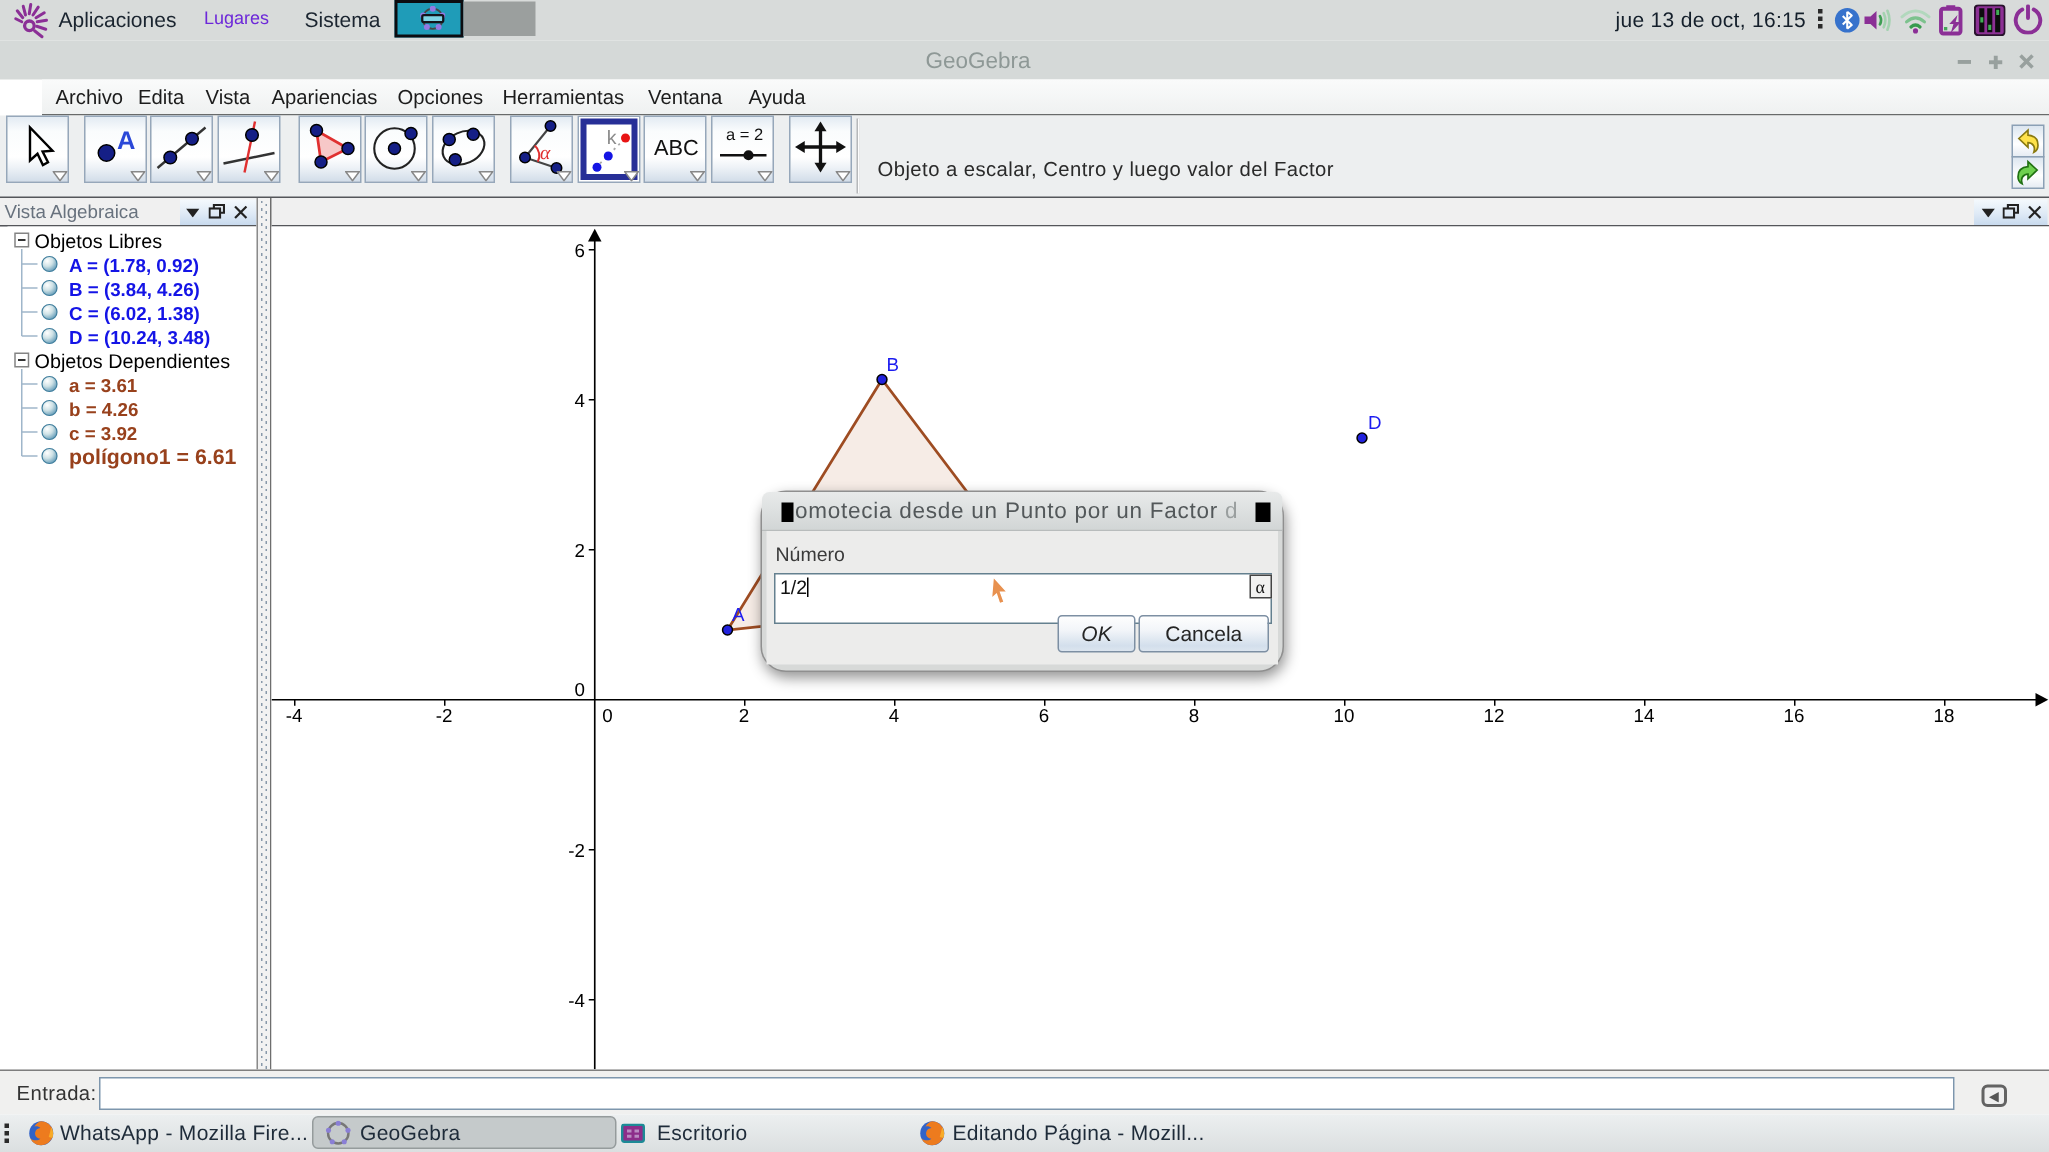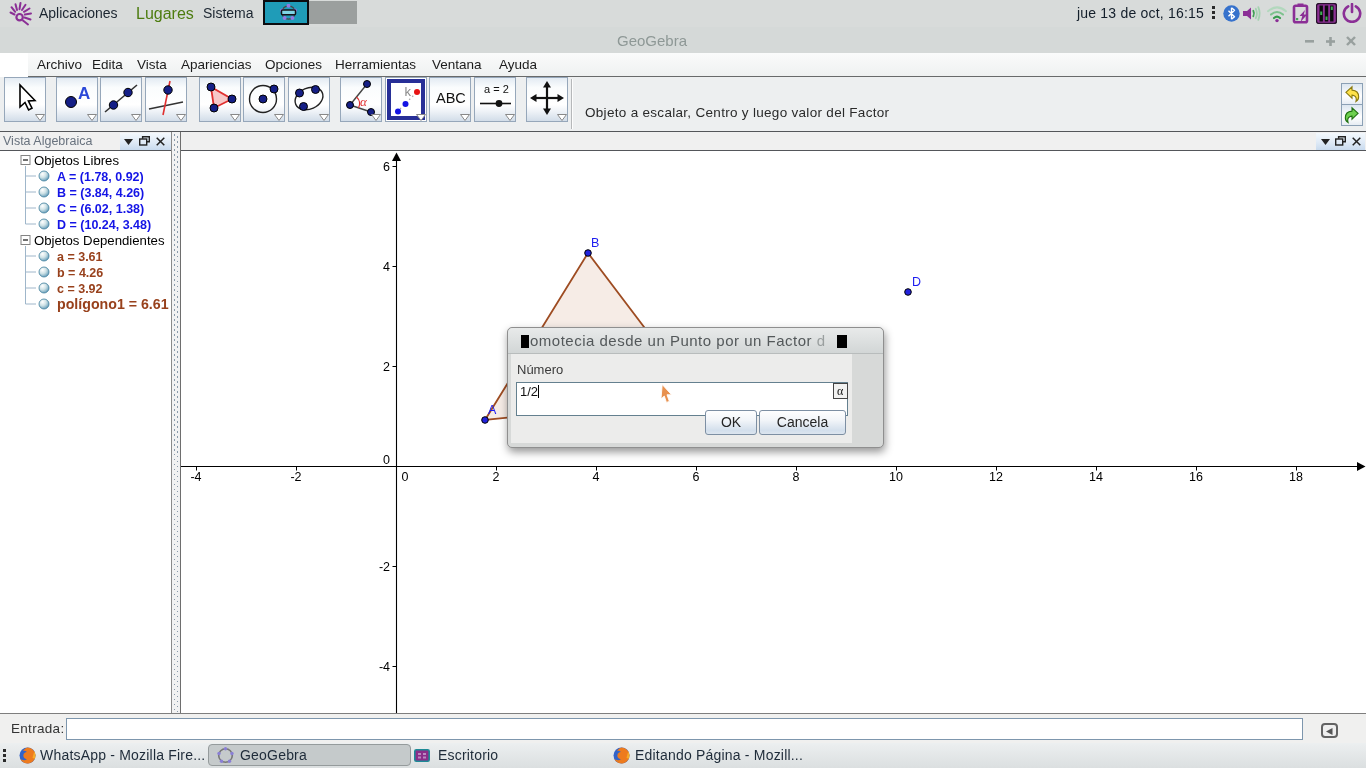--- a/index.html
+++ b/index.html
@@ -7,27 +7,27 @@
 #menubar{left:0;top:53px;width:1366px;height:24px;background:linear-gradient(#fafbfb,#eff1f1);border-bottom:1px solid #686a6a;box-sizing:border-box;margin-left:28px;}
 .menuitem{position:absolute;top:0;height:23px;line-height:23px;font-size:13.5px;color:#1c1c1c;}
 #toolbar{left:0;top:77px;width:1366px;height:55px;background:#edeff0;border-bottom:1px solid #54565a;box-sizing:border-box;}
 .tbtn{position:absolute;top:0px;width:40px;height:43px;border:1px solid #96a7ba;background:linear-gradient(#e3ebf3,#fafcfd 22%,#ffffff 62%,#eef2f7 78%,#d2dde9);}
 .tbsel{background:#fff !important;}
 .tri{position:absolute;right:0px;bottom:0px;}
 #helptitle{font-weight:bold;font-size:14px;color:#202020;letter-spacing:0.35px;}
 #helpsub{font-size:13.5px;color:#2a2a2a;letter-spacing:0.3px;}
 .hdr{background:#f0f0f0;border-bottom:1px solid #54565a;box-sizing:border-box;}
 .hctl{background:linear-gradient(#f4f9fd,#dfeaf6 55%,#c8daee);}
-#algpanel{left:16px;top:151px;width:171px;height:562px;background:#fff;}
+#algpanel{left:5px;top:151px;width:171px;height:562px;background:#fff;}
 #splitter{left:171px;top:132px;width:10px;height:581px;background:#f2f2f2;border-left:1px solid #8a8a8a;border-right:1px solid #6e6e6e;box-sizing:border-box;}
 #graphics{left:181px;top:151px;width:1185px;height:562px;background:#fff;}
 #entrada{left:0;top:713px;width:1366px;height:30px;background:#f0f0ef;border-top:1px solid #7e7e7e;box-sizing:border-box;}
 #taskbar{left:0;top:743px;width:1366px;height:25px;background:linear-gradient(#eceff0,#dbdfe0);}
 .tasktext{font-size:14px;color:#1e2b39;letter-spacing:0.2px;}
-#dialog{left:507px;top:327px;width:347px;height:119px;background:#d7d9d8;border:1px solid #8f8f8f;border-radius:5px;box-shadow:1px 4px 9px rgba(0,0,0,0.42);padding-left:28px;}
+#dialog{left:507px;top:327px;width:347px;height:119px;background:#d7d9d8;border:1px solid #8f8f8f;border-radius:17px;box-shadow:1px 4px 9px rgba(0,0,0,0.42);}
 #dlgtitle{left:0;top:0;width:100%;height:26px;background:linear-gradient(#e8eaea,#d2d6d6);border-bottom:1px solid #b8bcbc;border-radius:5px 5px 0 0;box-sizing:border-box;}
 #dlgbody{left:3px;top:26px;width:341px;height:89px;background:#ececeb;}
 .dlgbtn{position:absolute;width:50px;height:23px;border:1px solid #7d8fa3;border-radius:3px;background:linear-gradient(#fefefe,#f2f5f9 40%,#dde6f0 70%,#d3dfec 85%,#dce5ef);font-size:14px;color:#252525;text-align:center;line-height:22px;}
 </style></head>
 <body>
 <div class="abs" id="toppanel">
 <svg class="abs" style="left:7px;top:1px;" width="26" height="26" viewBox="0 0 26 26">
 <g stroke="#8b2f96" stroke-width="2" stroke-linecap="round">
 <line x1="7.5" y1="13.5" x2="3.5" y2="11.5"></line>
 <line x1="8.2" y1="10.8" x2="4.5" y2="6.2"></line>
@@ -35,21 +35,21 @@
 <line x1="12.5" y1="8.2" x2="13.5" y2="2"></line>
 <line x1="15" y1="9" x2="18.5" y2="3.8"></line>
 <line x1="17" y1="10.8" x2="22.5" y2="7.5"></line>
 <line x1="17.8" y1="13.5" x2="24" y2="12.5"></line>
 <line x1="17.5" y1="16.5" x2="23.5" y2="18.5"></line>
 <line x1="16" y1="19.5" x2="21" y2="23.5"></line>
 </g>
 <circle cx="12.6" cy="16.2" r="3.2" fill="none" stroke="#8b2f96" stroke-width="2.2"></circle>
 </svg>
 <span class="abs" style="left:39px;top:5px;font-size:14px;color:#1b2530;">Aplicaciones</span>
-<span class="abs" style="left:136px;top:5px;font-size:16px;color:#4d7c0f;">Lugares</span>
+<span class="abs" style="left:136px;top:5px;font-size:12px;color:#6d28d9;">Lugares</span>
 <span class="abs" style="left:203px;top:5px;font-size:14px;color:#1b2530;">Sistema</span>
 <div class="abs" style="left:263px;top:0px;width:46px;height:25px;background:#1f9cb8;border:2px solid #0c0c10;box-sizing:border-box;">
 <svg class="abs" style="left:15px;top:2px;" width="17" height="17" viewBox="0 0 17 17">
 <circle cx="8.5" cy="8.5" r="6.7" fill="none" stroke="#474747" stroke-width="1.2"></circle>
 <circle cx="8.5" cy="1.8" r="2" fill="#9379e2"></circle>
         <circle cx="2.1" cy="6.4" r="2" fill="#9379e2"></circle>
         <circle cx="4.6" cy="14" r="2" fill="#9379e2"></circle>
         <circle cx="12.4" cy="14" r="2" fill="#9379e2"></circle>
         <circle cx="14.9" cy="6.4" r="2" fill="#9379e2"></circle>
 <rect x="1.5" y="6.1" width="14" height="4.6" rx="1" fill="#7fd4e4" stroke="#14141a" stroke-width="1.5"></rect>
@@ -474,19 +474,19 @@
 </div>
 <div class="abs" id="dlgbody">
 <span class="abs" style="left:6px;top:8px;font-size:13px;color:#3a3a3a;">Número</span>
 <div class="abs" style="left:5px;top:28px;width:332px;height:34px;background:#fff;border:1px solid #64808f;box-sizing:border-box;">
 <span class="abs" style="left:3px;top:1px;font-size:13px;color:#111;">1/2</span>
 <div class="abs" style="left:21px;top:2px;width:1px;height:13px;background:#000;"></div>
 <div class="abs" style="left:316px;top:0px;width:15px;height:16px;border:1px solid #444;background:#f2f2f1;box-sizing:border-box;">
 <span class="abs" style="left:3px;top:0px;font-size:12px;line-height:14px;color:#111;font-family:'Liberation Serif';">α</span>
 </div>
 </div>
-<div class="dlgbtn" style="left:194px;top:56px;">OK</div>
+<div class="dlgbtn" style="left:194px;top:56px;font-style:italic;">OK</div>
 <div class="dlgbtn" style="left:248px;top:56px;width:85px;">Cancela</div>
 </div>
 <svg class="abs" style="left:151px;top:56px;" width="16" height="20" viewBox="0 0 16 20">
 <path d="M3.2 0.5 L12.6 10.8 L8 10.8 L10.4 17.4 L7.4 18.4 L5.3 12.1 L2 15 Z" fill="#e8914f" stroke="#ffffff" stroke-width="0.9"></path>
 </svg>
 </div>
 
 </body></html>

